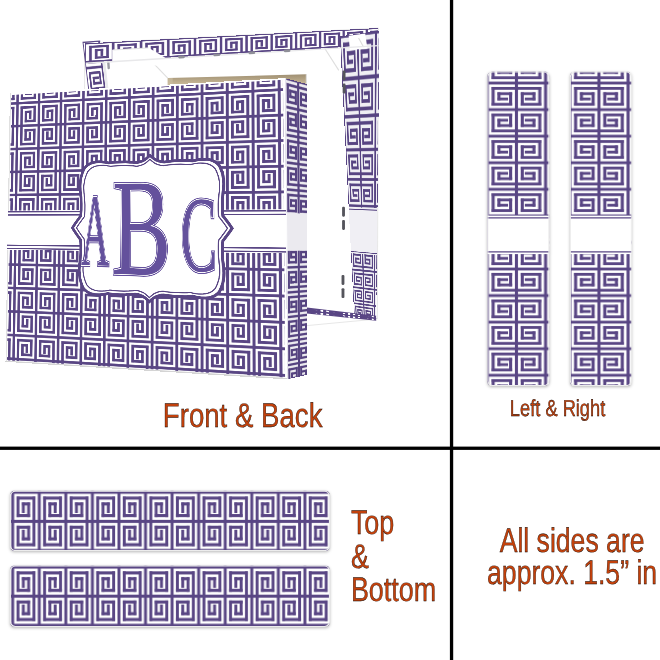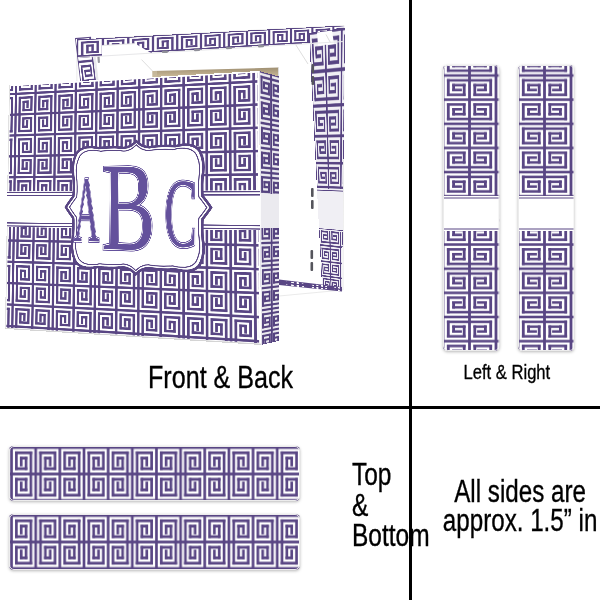--- a/index.html
+++ b/index.html
@@ -1,18 +1,18 @@
 <!DOCTYPE html>
 <html><head><meta charset="utf-8">
 <style>
 html,body{margin:0;padding:0;background:#ffffff;width:600px;height:600px;overflow:hidden;}
 body{font-family:"Liberation Sans",sans-serif;position:relative;}
 .abs{position:absolute;}
 .q3d{position:absolute;transform-origin:0 0;}
-.cap{position:absolute;color:#000000;white-space:nowrap;-webkit-text-stroke:0.35px #000;}
+.cap{position:absolute;color:#c2410c;white-space:nowrap;-webkit-text-stroke:0.35px #000;}
 </style></head><body>
 
 <svg class="abs" style="left:0;top:0;" width="600" height="600" viewBox="0 0 600 600">
     <polygon points="77,39.5 344,25.5 343,290 76,315" fill="#ffffff" stroke="#e4e4e4" stroke-width="0.8"></polygon>
     <defs>
       <linearGradient id="recg" x1="0" y1="0" x2="0" y2="1">
         <stop offset="0" stop-color="#9f8f72"></stop>
         <stop offset="0.035" stop-color="#c4b493"></stop>
         <stop offset="0.10" stop-color="#d8cbae"></stop>
         <stop offset="0.25" stop-color="#eae2cf"></stop>
@@ -554,14 +554,14 @@
     <g clip-path="url(#ph2c)">
       <rect width="291" height="56" fill="url(#ph2)"></rect>
     </g>
     <rect x="0.5" y="0.5" width="290" height="55" rx="4.5" fill="none" stroke="#ececec" stroke-width="1"></rect>
   </svg>
 
 <div class="cap" style="left:0;top:360px;width:442px;text-align:center;font-size:31px;"><span style="display:inline-block;transform:scaleX(0.81);">Front &amp; Back</span></div>
 
 <div class="cap" style="left:413px;top:360px;width:188px;text-align:center;font-size:21px;"><span style="display:inline-block;transform:scaleX(0.79);">Left &amp; Right</span></div>
 
-<div class="cap" style="left:319px;top:460px;font-size:31px;line-height:30.5px;margin-left:33px;"><span style="display:inline-block;transform:scaleX(0.79);transform-origin:left center;">Top<br>&amp;<br>Bottom</span></div>
+<div class="cap" style="left:319px;top:460px;font-size:31px;line-height:30.5px;"><span style="display:inline-block;transform:scaleX(0.79);transform-origin:left center;">Top<br>&amp;<br>Bottom</span></div>
 
 <div class="cap" style="left:409px;top:477px;width:188px;text-align:center;font-size:31px;line-height:29px;padding-left:12px;"><span style="display:inline-block;transform:scaleX(0.78);">All sides are<br>approx. 1.5” in</span></div>
 </body></html>

